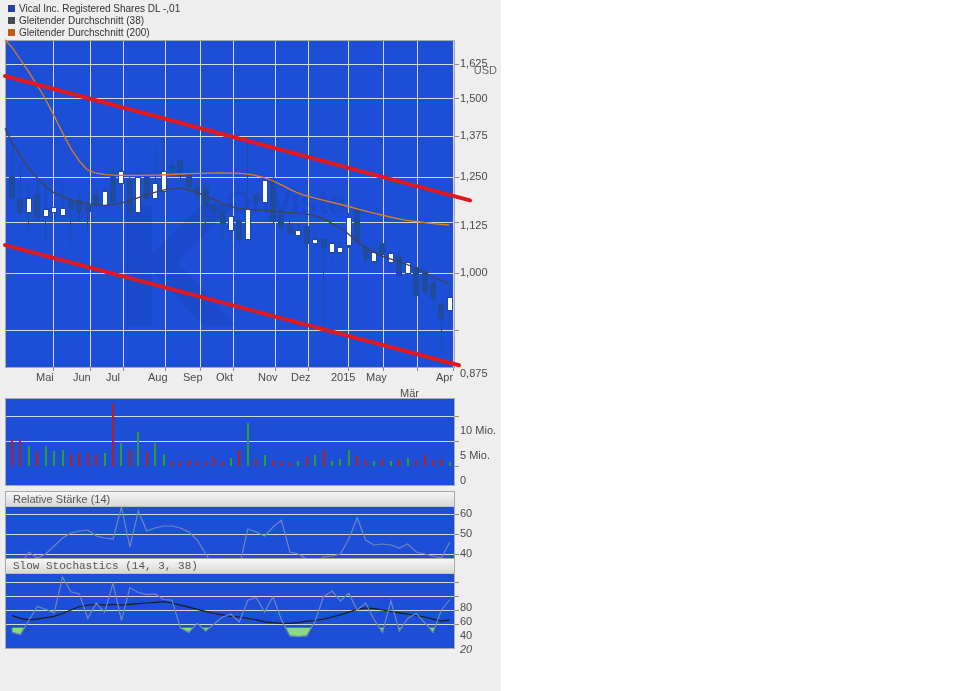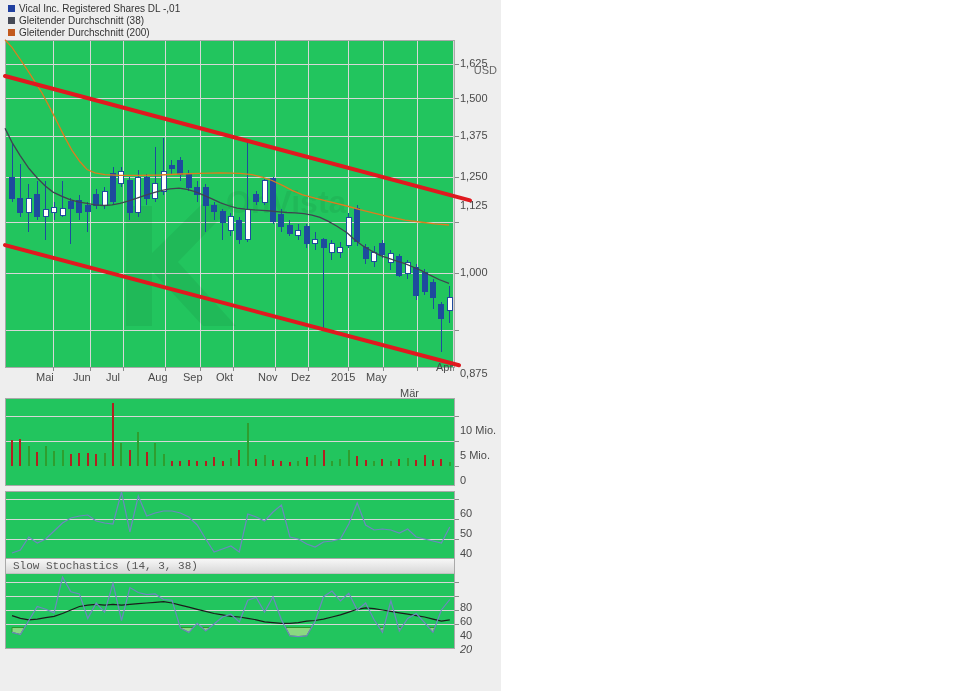--- a/index.html
+++ b/index.html
@@ -1,18 +1,18 @@
 <!DOCTYPE html>
 <html><head>
 <meta charset="utf-8">
 <title>Chart</title>
 <style>
   html,body{margin:0;padding:0;background:#ffffff;font-family:"Liberation Sans",sans-serif;}
   #stage{position:relative;width:501px;height:691px;background:#eeeeee;overflow:hidden;}
-  .panel{position:absolute;left:5px;width:450px;background:#22c55e;border:1px solid #a9a9a9;box-sizing:border-box;}
+  .panel{position:absolute;left:5px;width:450px;background:#1d4ed8;border:1px solid #a9a9a9;box-sizing:border-box;}
   .panel svg{display:block;overflow:visible;}
   #main-panel{top:40px;height:328px;}
   #volume-panel{top:398px;height:88px;}
   #rsi-panel{top:491px;height:86px;}
   #stoch-panel{top:558px;height:91px;font-family:Liberation Mono, monospace;}
   .phead{height:15px;background:linear-gradient(#f7f7f7,#d8d8d8);border-bottom:1px solid #c2c2c2;
          font-size:11px;color:#555;line-height:14px;padding-left:7px;box-sizing:border-box;}
   #legend{position:absolute;top:2px;left:8px;}
   .lrow{display:flex;align-items:center;height:12px;margin-bottom:0;}
   .lsq{width:7px;height:7px;margin-right:4px;flex:0 0 auto;}
@@ -259,20 +259,21 @@
         <rect x="400.74" y="58.5" width="2" height="8.5" fill="#2f9e2f" shape-rendering="crispEdges"></rect>
         <rect x="409.15999999999997" y="61" width="2" height="6" fill="#b22020" shape-rendering="crispEdges"></rect>
         <rect x="417.58" y="55.5" width="2" height="11.5" fill="#b22020" shape-rendering="crispEdges"></rect>
         <rect x="426" y="61" width="2" height="6" fill="#b22020" shape-rendering="crispEdges"></rect>
         <rect x="434.42" y="60" width="2" height="7" fill="#b22020" shape-rendering="crispEdges"></rect>
         <rect x="442.84" y="63" width="2" height="4" fill="#2f9e2f" shape-rendering="crispEdges"></rect>
       </svg>
   </div>
 
   <div class="panel" id="rsi-panel">
+    <div class="phead">Relative Stärke (14)</div>
     <svg id="rsi-svg" width="448" height="69">
         <line x1="0" y1="7" x2="448" y2="7" class="grid"></line>
         <line x1="449" y1="7" x2="453" y2="7" class="tick"></line>
         <line x1="0" y1="27" x2="448" y2="27" class="grid"></line>
         <line x1="449" y1="27" x2="453" y2="27" class="tick"></line>
         <line x1="0" y1="47" x2="448" y2="47" class="grid"></line>
         <line x1="449" y1="47" x2="453" y2="47" class="tick"></line>
         <polyline points="6.0,61.0 14.4,58.0 22.8,45.0 31.3,51.0 39.7,47.0 48.1,39.0 56.5,31.0 64.9,26.0 73.4,24.0 81.8,23.0 90.2,29.0 98.6,31.0 107.0,32.0 115.5,0.0 123.9,40.0 132.3,4.0 140.7,24.0 149.1,21.0 157.6,19.0 166.0,19.0 174.4,21.0 182.8,25.0 191.2,33.0 199.7,47.0 208.1,60.0 216.5,57.0 224.9,54.0 233.3,60.0 241.8,22.0 250.2,25.0 258.6,29.0 267.0,20.0 275.4,13.0 283.9,45.0 292.3,47.0 300.7,52.0 309.1,55.0 317.5,50.0 326.0,49.0 334.4,47.0 342.8,32.0 351.2,11.0 359.6,33.0 368.1,38.0 376.5,37.0 384.9,38.0 393.3,41.0 401.7,37.0 410.2,45.0 418.6,47.0 427.0,49.0 435.4,51.0 443.8,35.0" fill="none" stroke="#6e87c0" stroke-width="1.2"></polyline>
       </svg>
   </div>
@@ -305,26 +306,26 @@
     <div class="xlab" style="left: 73px; top: 371px;">Jun</div>
     <div class="xlab" style="left: 106px; top: 371px;">Jul</div>
     <div class="xlab" style="left: 148px; top: 371px;">Aug</div>
     <div class="xlab" style="left: 183px; top: 371px;">Sep</div>
     <div class="xlab" style="left: 216px; top: 371px;">Okt</div>
     <div class="xlab" style="left: 258px; top: 371px;">Nov</div>
     <div class="xlab" style="left: 291px; top: 371px;">Dez</div>
     <div class="xlab" style="left: 331px; top: 371px;">2015</div>
     <div class="xlab" style="left: 366px; top: 371px;">May</div>
     <div class="xlab" style="left: 400px; top: 371px; margin-top: 16px;">Mär</div>
-    <div class="xlab" style="left: 436px; top: 361px;">Apr</div>
+    <div class="xlab" style="left: 436px; top: 371px;">Apr</div>
     <div class="ylab" style="left: 460px; top: 57.2316px;">1,625</div>
     <div class="ylab" style="left: 460px; top: 91.65px;">1,500</div>
     <div class="ylab" style="left: 460px; top: 129.065px;">1,375</div>
     <div class="ylab" style="left: 460px; top: 170.048px;">1,250</div>
-    <div class="ylab" style="left: 460px; top: 199px;">1,125</div>
+    <div class="ylab" style="left: 460px; top: 219px;">1,125</div>
     <div class="ylab" style="left: 460px; top: 266px;">1,000</div>
     <div class="ylab" style="left: 460px; top: 323.418px; margin-top: 44px;">0,875</div>
     <div class="ylab" style="left: 460px; top: 424px;">10 Mio.</div>
     <div class="ylab" style="left: 460px; top: 449px;">5 Mio.</div>
     <div class="ylab" style="left: 460px; top: 474px;">0</div>
     <div class="ylab" style="left: 460px; top: 507px;">60</div>
     <div class="ylab" style="left: 460px; top: 527px;">50</div>
     <div class="ylab" style="left: 460px; top: 547px;">40</div>
     <div class="ylab" style="left: 460px; top: 601px;">80</div>
     <div class="ylab" style="left: 460px; top: 615px;">60</div>

